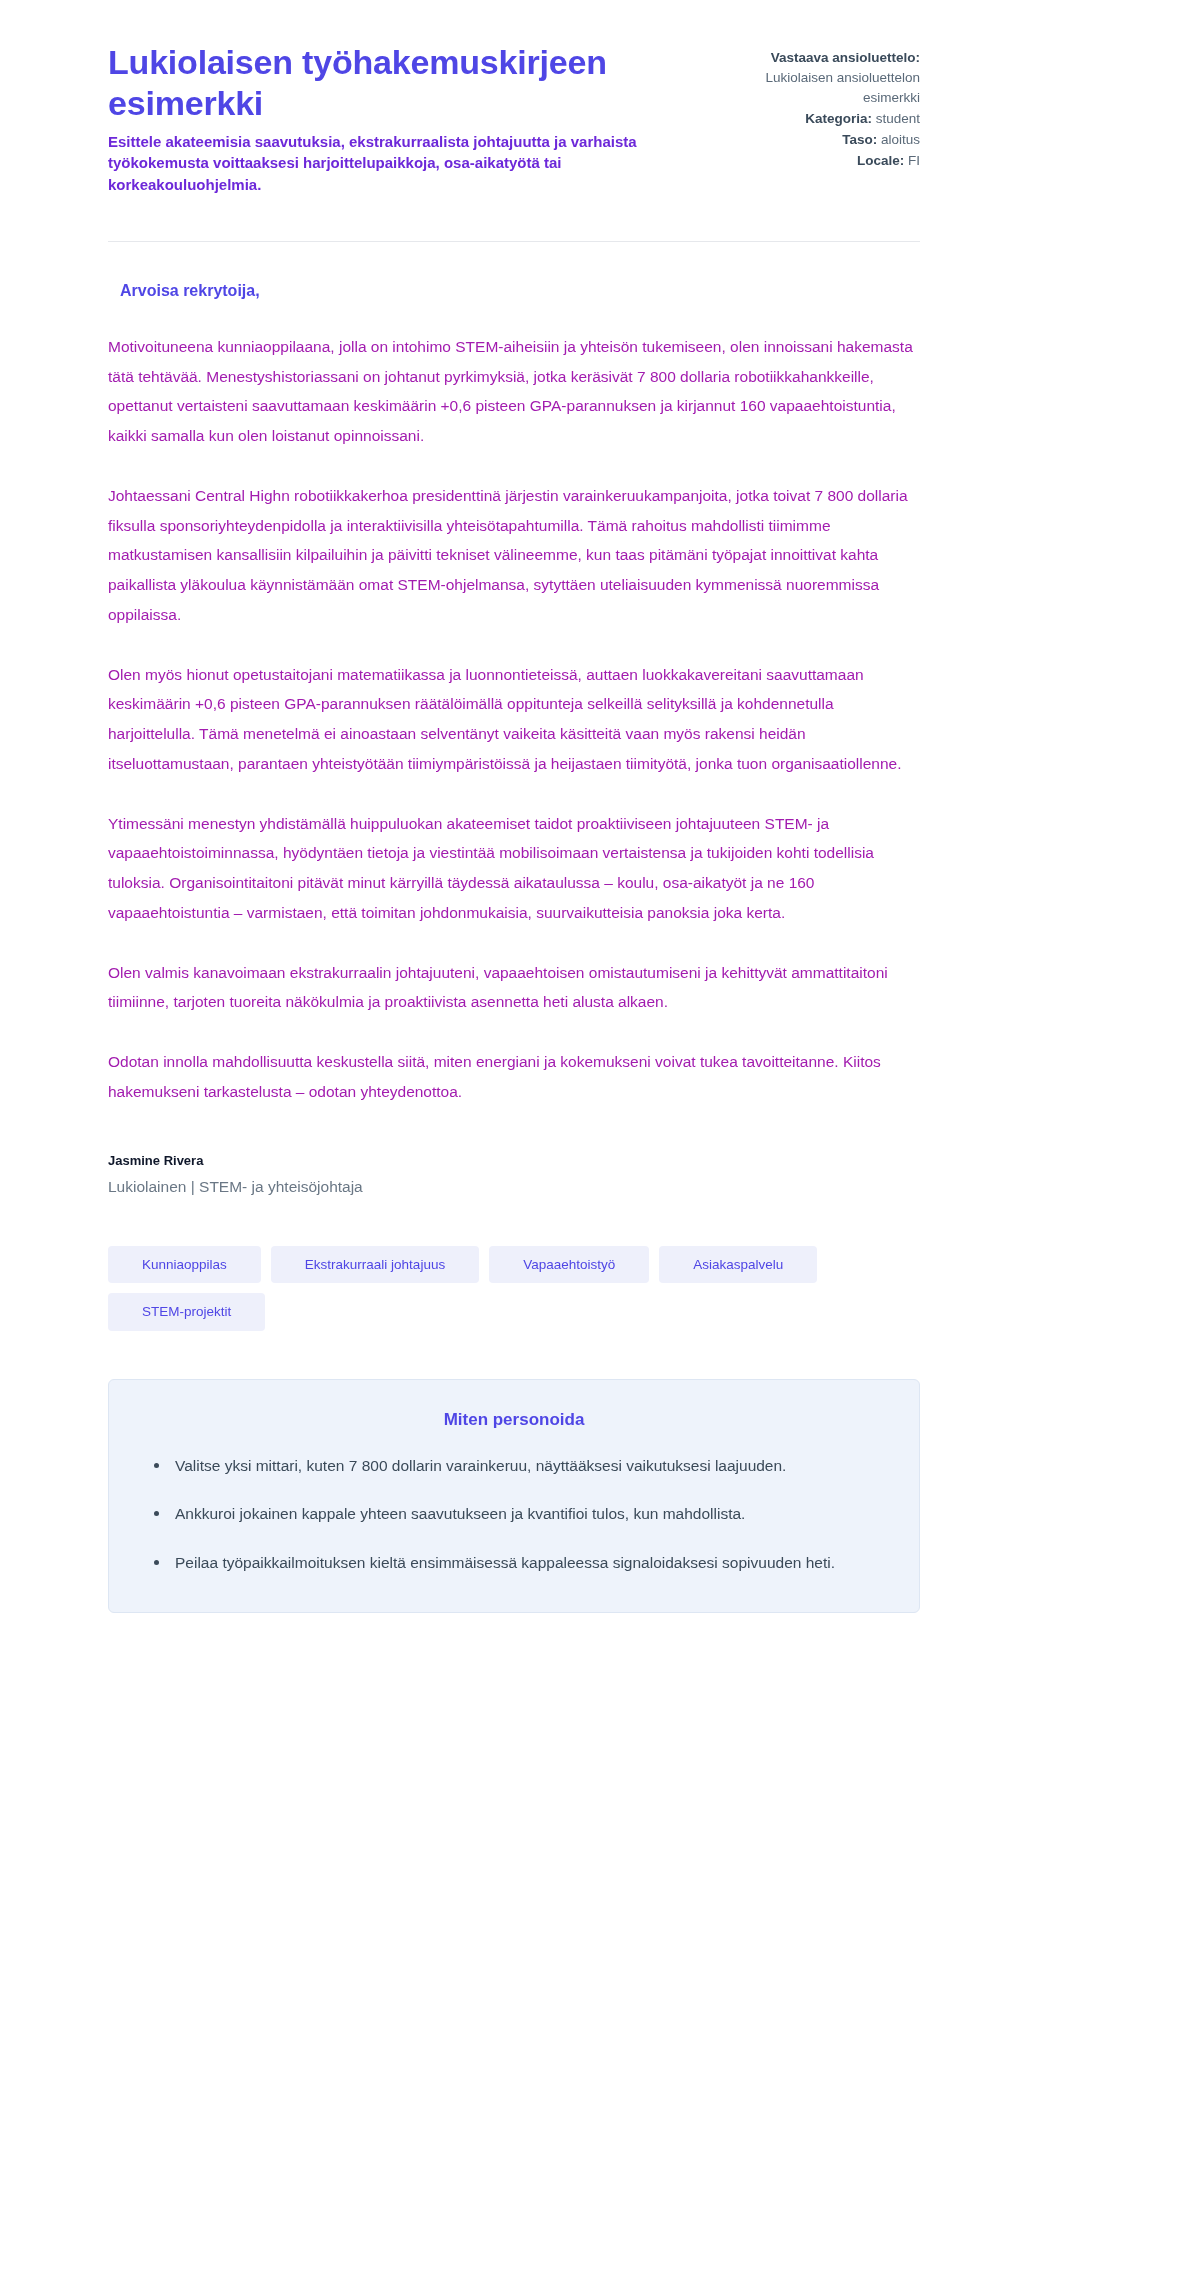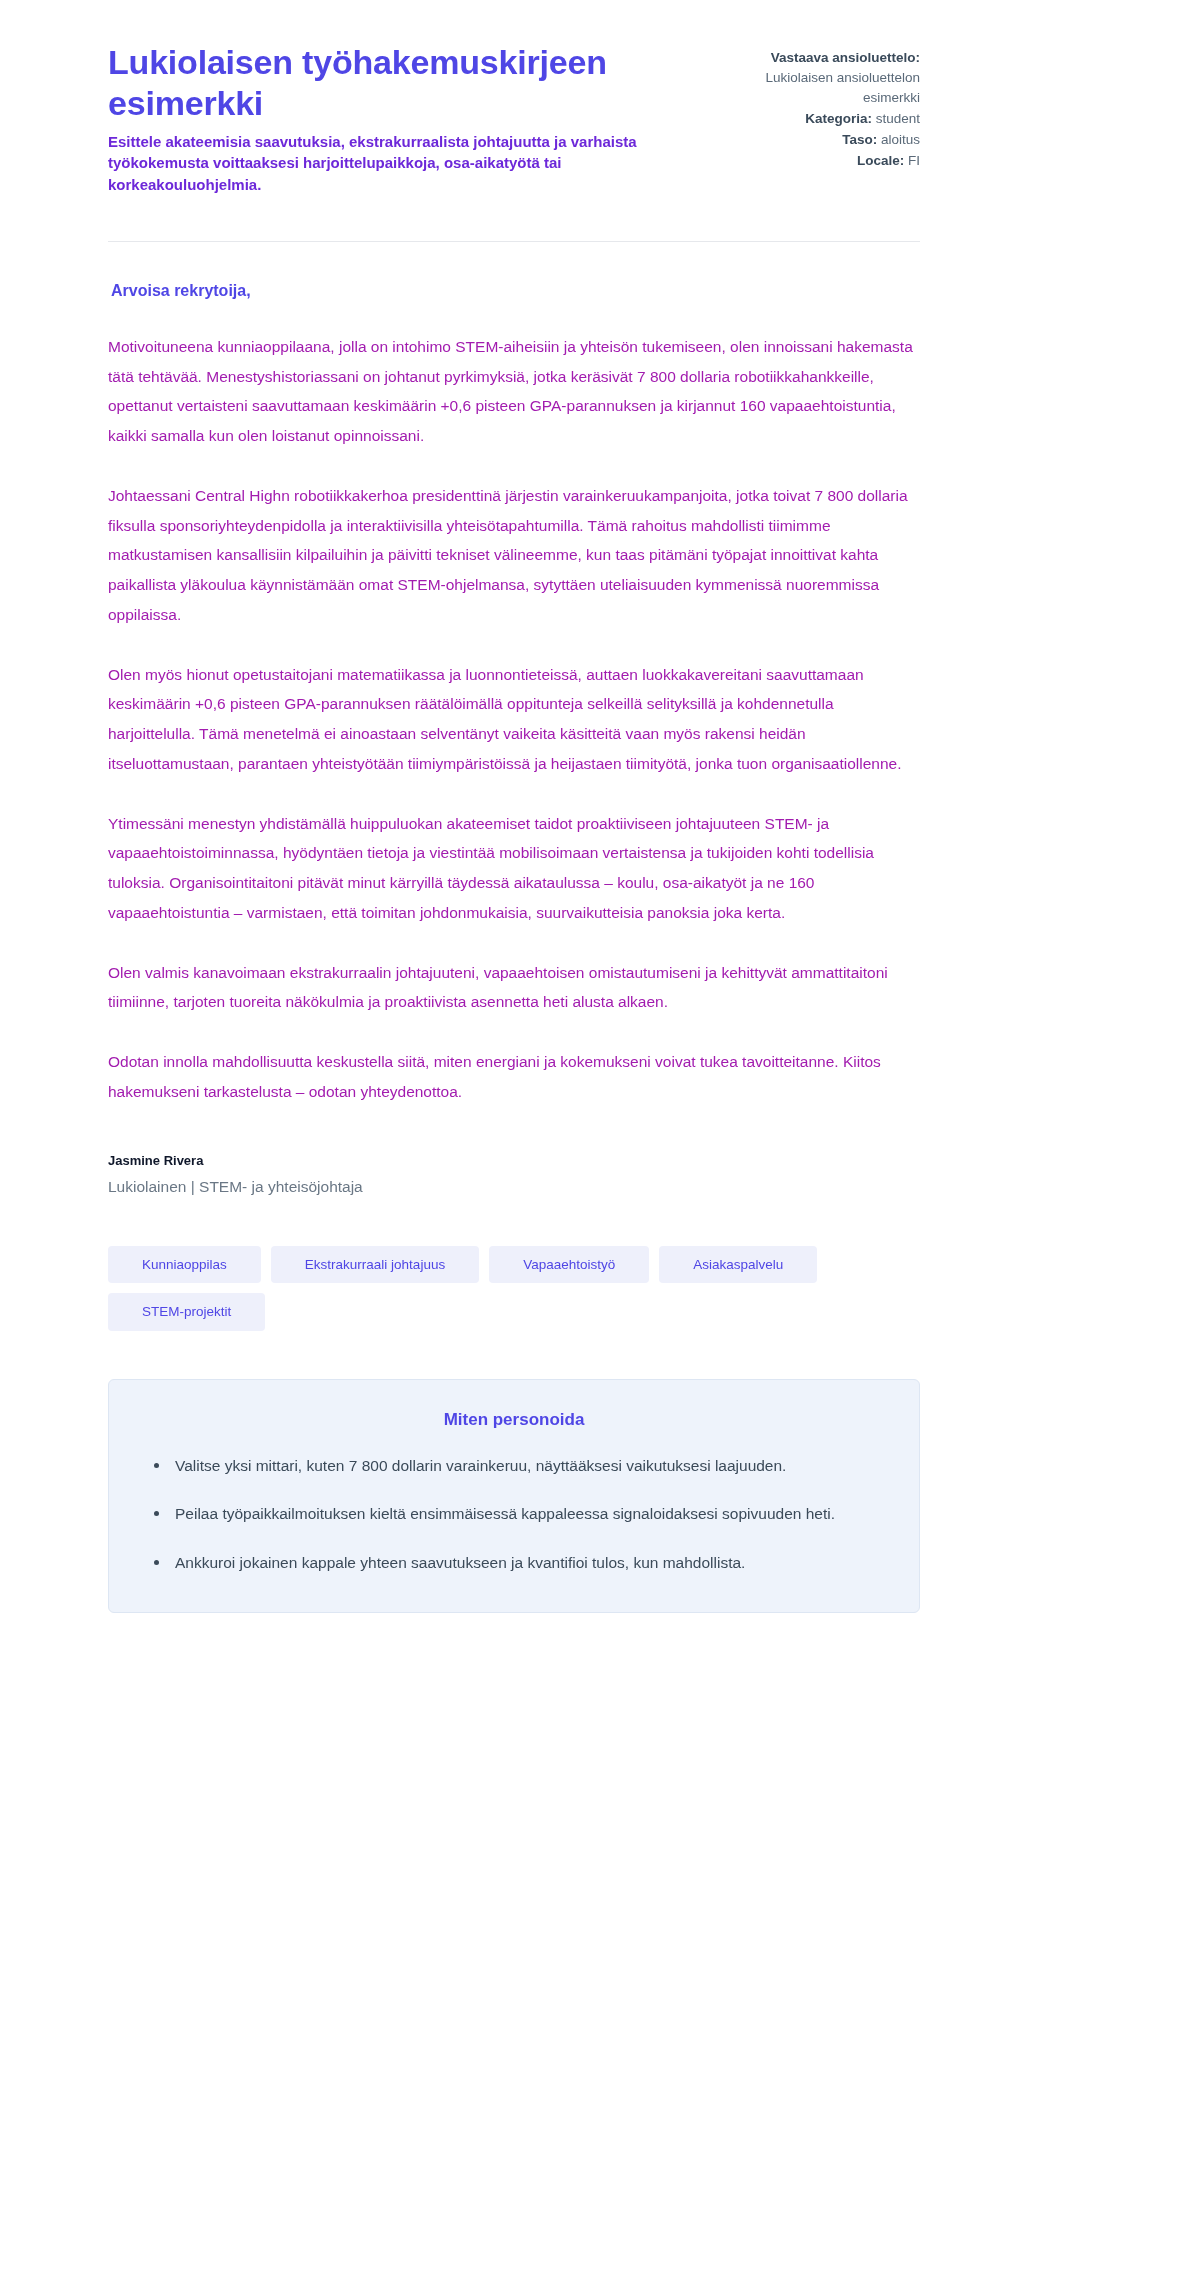--- a/index.html
+++ b/index.html
@@ -78,21 +78,21 @@
   }
 
   
   .letter {
     padding-top: 40px;
   }
   .salutation {
     font-size: 16px;
     font-weight: 700;
     color: #4f46e5;
-    margin: 0 0 32px 3px;
+    margin: 0 0 32px 12px;
   }
   .para {
     font-size: 15.5px;
     line-height: 1.92;
     color: #a21caf;
     margin: 0 0 30px 0;
     max-width: 1000px;
   }
 
   .signature {
@@ -225,18 +225,18 @@
     <span class="tag">Ekstrakurraali johtajuus</span>
     <span class="tag">Vapaaehtoistyö</span>
     <span class="tag">Asiakaspalvelu</span>
     <span class="tag">STEM-projektit</span>
   </div>
 
   <div class="tipbox">
     <h2 class="tip-title">Miten personoida</h2>
     <ul class="tip-list">
       <li>Valitse yksi mittari, kuten 7 800 dollarin varainkeruu, näyttääksesi vaikutuksesi laajuuden.</li>
+      <li>Ankkuroi jokainen kappale yhteen saavutukseen ja kvantifioi tulos, kun mahdollista.</li>
       <li>Peilaa työpaikkailmoituksen kieltä ensimmäisessä kappaleessa signaloidaksesi sopivuuden heti.</li>
-      <li>Ankkuroi jokainen kappale yhteen saavutukseen ja kvantifioi tulos, kun mahdollista.</li>
     </ul>
   </div>
 
 </div>
 
 </body></html>

